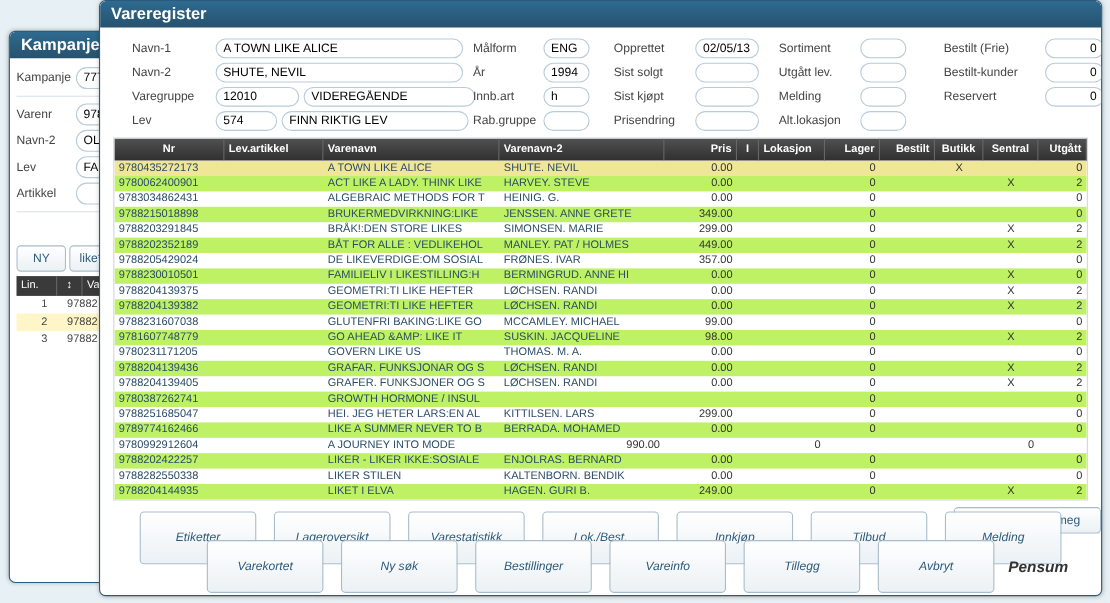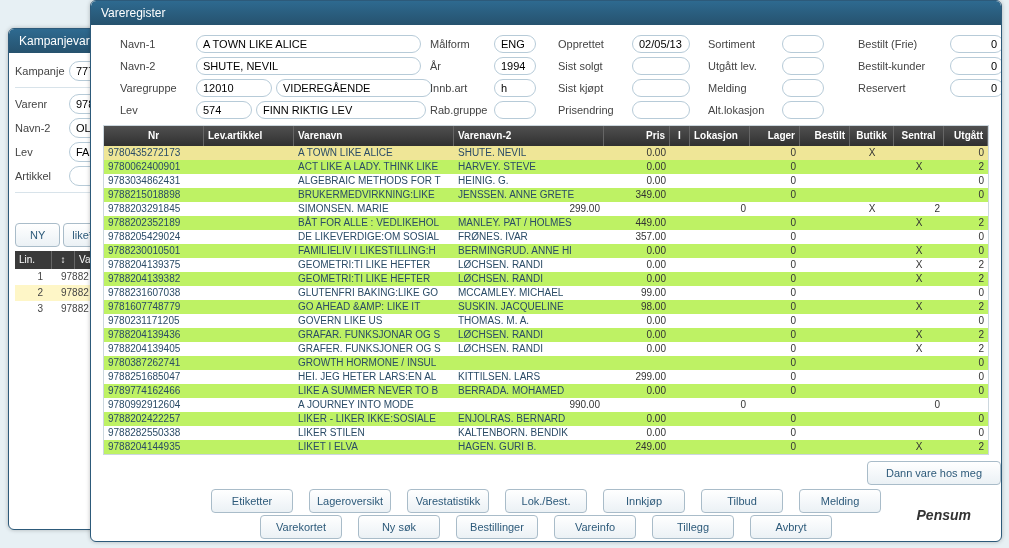--- a/index.html
+++ b/index.html
@@ -13,21 +13,21 @@
     border-radius:6px;
     background:#fff;
     box-shadow:0 0 4px rgba(0,0,0,0.25);
     overflow:hidden;
   }
   .win-back{ left:8px; top:28px; width:360px; height:500px; z-index:1;}
   .win-front{ left:90px; top:0px; width:910px; height:540px; z-index:2;}
   .titlebar{
     height:24px;line-height:24px;
     background:linear-gradient(#2e6a90,#26526e);
-    color:#fff;font-weight:normal;font-size:12px;
+    color:#fff;font-weight:bold;font-size:15px;
     padding:0 10px;
     border-top-left-radius:5px;border-top-right-radius:5px;
   }
   
   .bk-form{padding:8px 6px;font-size:11px;color:#444;}
   .bk-row{display:flex;align-items:center;margin-bottom:4px;}
   .bk-row label{width:54px;}
   .bk-row input{border:1px solid #b7cbd8;border-radius:10px;height:18px;padding:0 6px;font-size:11px;width:60px;}
   .bk-sep{border-top:1px solid #d8e3ea;margin:6px 0;}
   .bk-btn{
@@ -84,21 +84,21 @@
   .dann-btn, .bot-btn{
     display:inline-block;border:1px solid #a9bcc9;border-radius:4px;
     background:linear-gradient(#fff,#ebf1f5);height:22px;line-height:22px;
     padding:0 18px;font-size:11px;color:#2d5a7a;cursor:pointer;
   }
   .bot-row{
     position:absolute;left:0;right:0;display:flex;gap:16px;justify-content:center;align-items:center;
   }
   .bot-row.r1{bottom:28px;}
   .bot-row.r2{bottom:2px;}
-  .bot-btn{width:80px;text-align:center;padding:0;}
+  .bot-btn{width:80px;text-align:center;padding:12px;font-style:italic;}
   .pensum{position:absolute;right:30px;bottom:18px;font-weight:bold;font-style:italic;
     font-size:14px;color:#333;}
 </style>
 </head>
 <body>
 
 <div class="window win-back">
   <div class="titlebar">Kampanjevarelin</div>
   <div class="bk-form">
     <div class="bk-row">
@@ -280,20 +280,21 @@
           <div></div>
           <div class="num">0</div>
           <div class="num"></div>
           <div class="ctr"></div>
           <div class="ctr"></div>
           <div class="num">0</div>
         </div>
         <div class="grid-row">
           <div>9788203291845</div>
           <div></div>
+          <div>BRÅK!:DEN STORE LIKES</div>
           <div>SIMONSEN. MARIE</div>
           <div class="num">299.00</div>
           <div></div>
           <div></div>
           <div class="num">0</div>
           <div class="num"></div>
           <div class="ctr"></div>
           <div class="ctr">X</div>
           <div class="num">2</div>
         </div>

